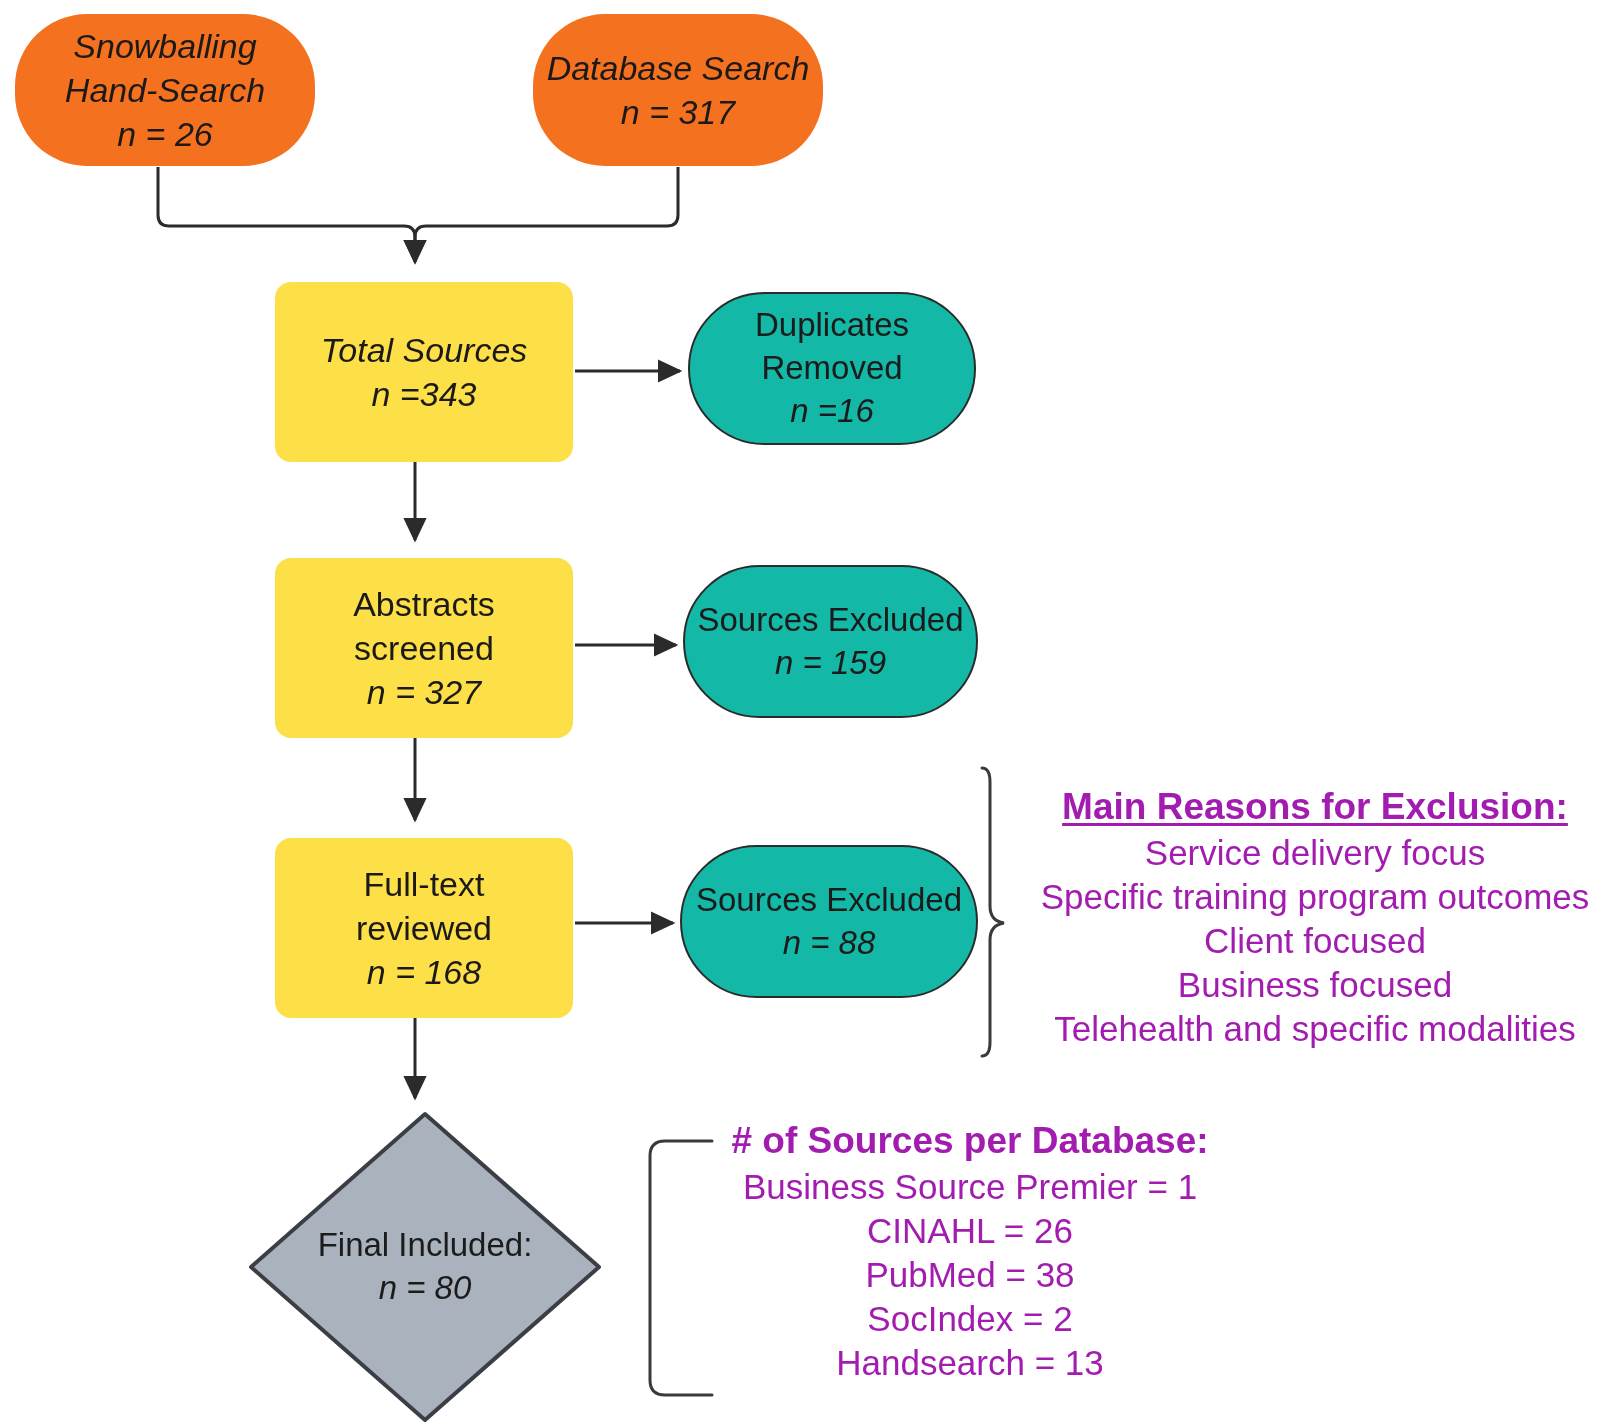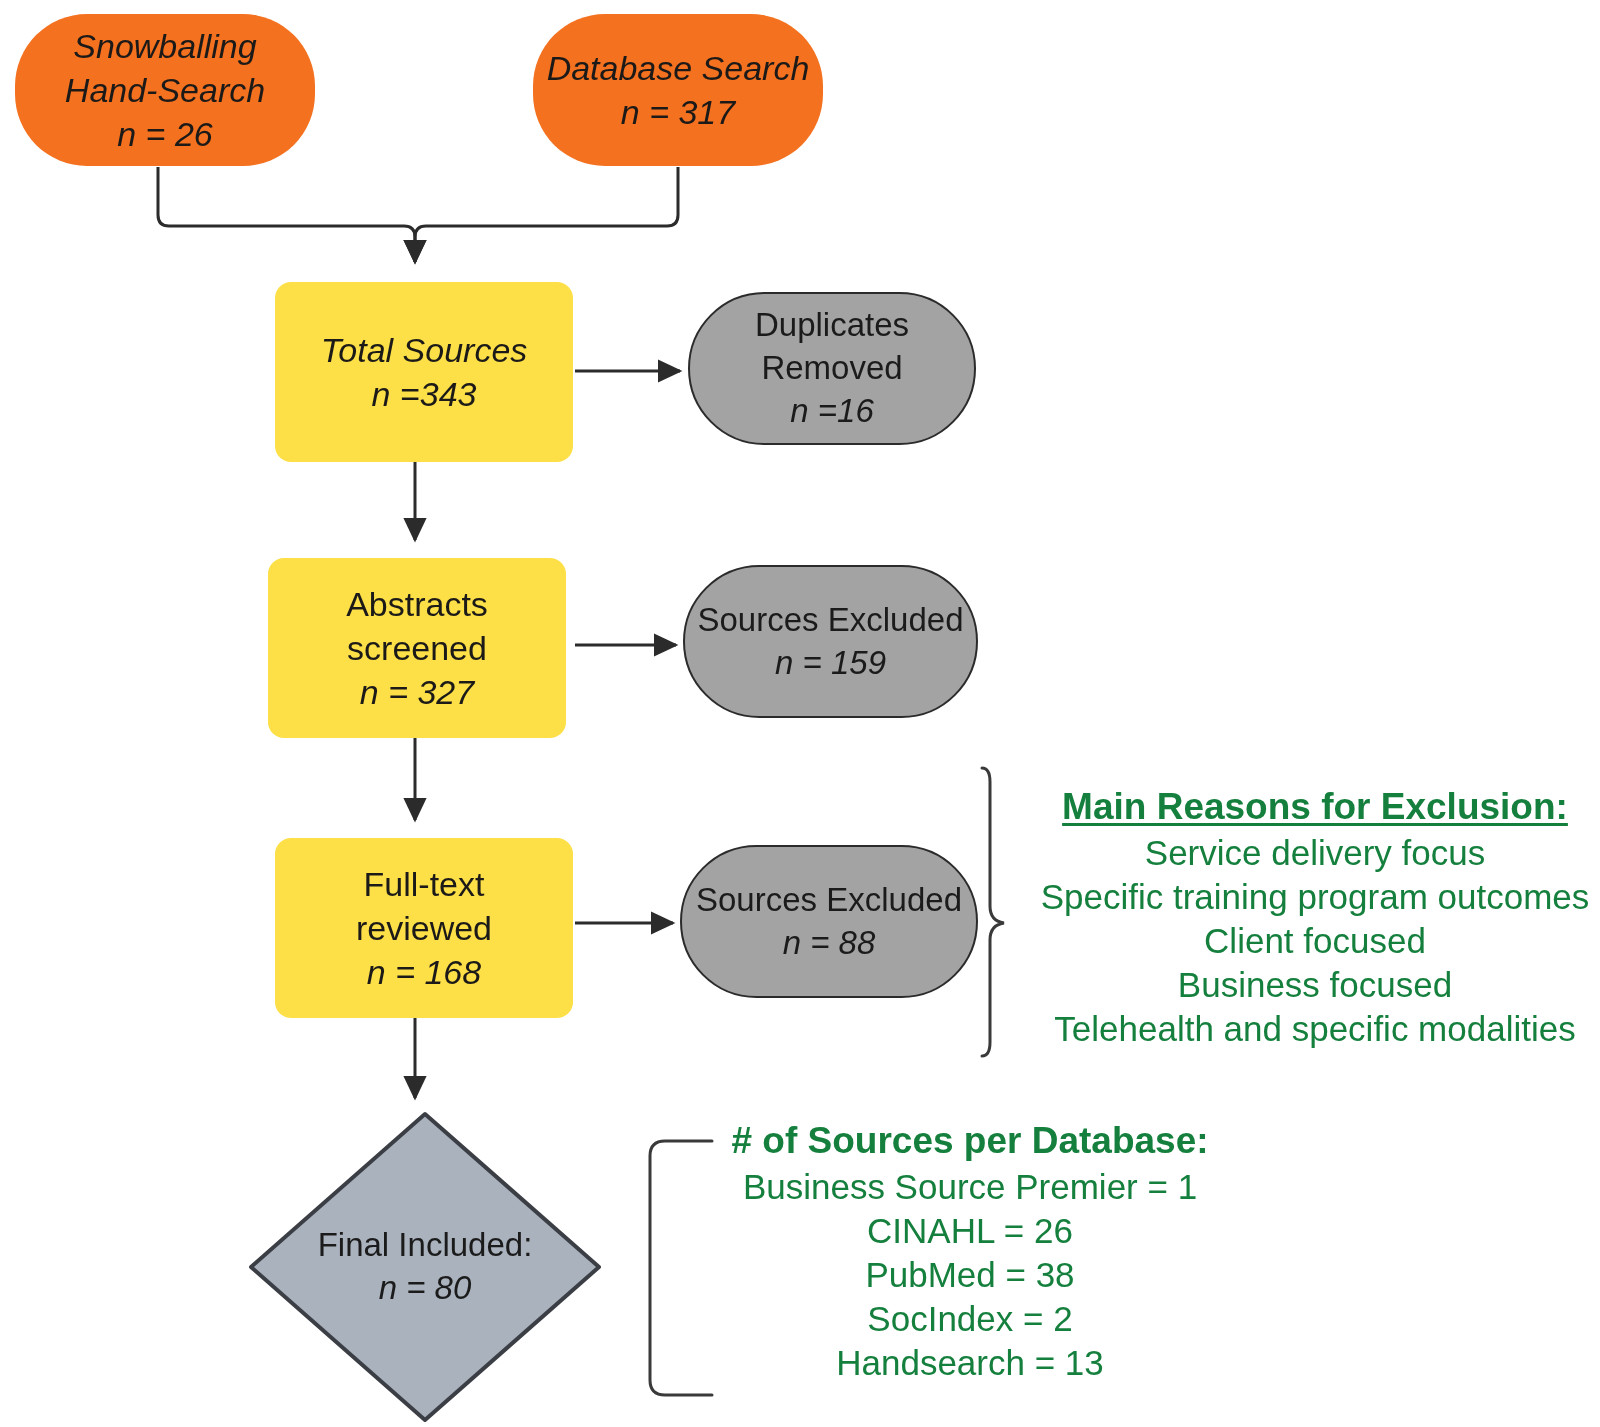--- a/index.html
+++ b/index.html
@@ -47,21 +47,21 @@
   .proc{
     background:#fde047;
     border-radius:16px;
     font-size:34px;
     color:#1c1a18;
   }
   .proc.italic{font-style:italic;}
 
   
   .excl{
-    background:#a3a3a3;
+    background:#14b8a6;
     border:2.2px solid #2b2b2b;
     border-radius:80px;
     font-size:33px;
     color:#1b1b1b;
   }
 
   
   .nv{font-style:italic;}
 
   
@@ -80,21 +80,21 @@
     color:#1b1b1b;
     line-height:1.30;
     text-align:center;
   }
 
   
   .annot{
     position:absolute;
     text-align:center;
     line-height:1.26;
-    color:#15803d;
+    color:#a21caf;
   }
   .annot .head{
     display:block;
     font-weight:bold;
     font-size:37px;
     white-space:nowrap;
   }
   .annot .head.ul{text-decoration:underline;text-underline-offset:4px;}
   .annot .row{
     display:block;
@@ -147,21 +147,21 @@
   <div class="node src" style="left:533px;top:14px;width:290px;height:152px;justify-content:center;">
     <span class="ln">Database Search</span>
     <span class="ln">n = 317</span>
   </div>
 
   <div class="node proc italic" style="left:275px;top:282px;width:298px;height:180px;">
     <span class="ln">Total Sources</span>
     <span class="ln">n =343</span>
   </div>
 
-  <div class="node proc" style="left:268px;top:558px;width:298px;height:180px;">
+  <div class="node proc" style="left:275px;top:558px;width:298px;height:180px;">
     <span class="ln">Abstracts</span>
     <span class="ln">screened</span>
     <span class="ln nv">n = 327</span>
   </div>
 
   <div class="node proc" style="left:275px;top:838px;width:298px;height:180px;">
     <span class="ln">Full-text</span>
     <span class="ln">reviewed</span>
     <span class="ln nv">n = 168</span>
   </div>

